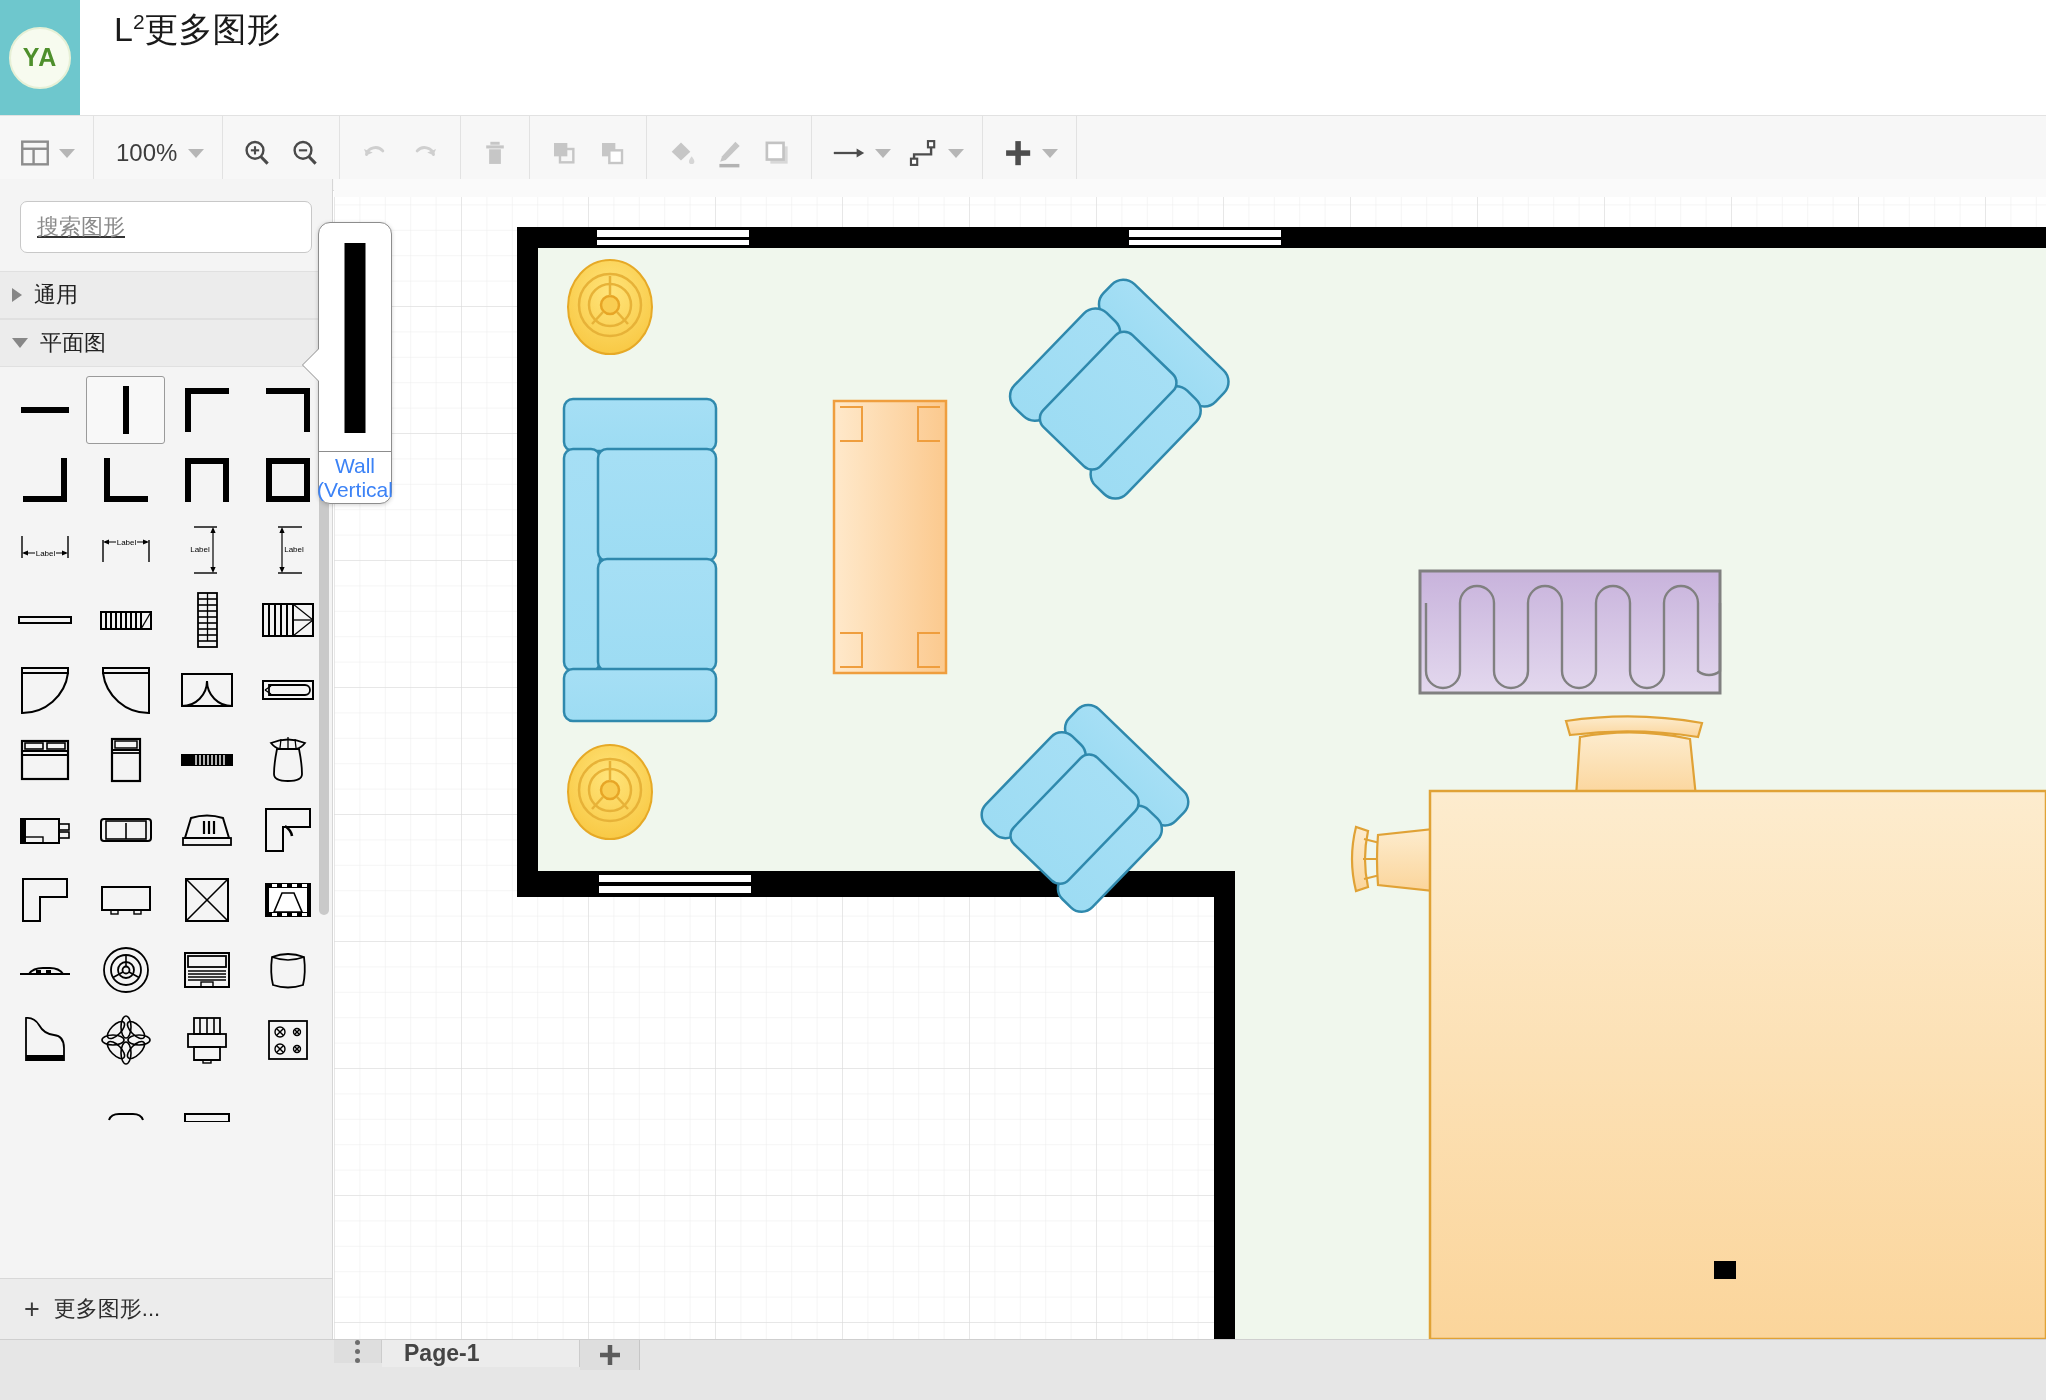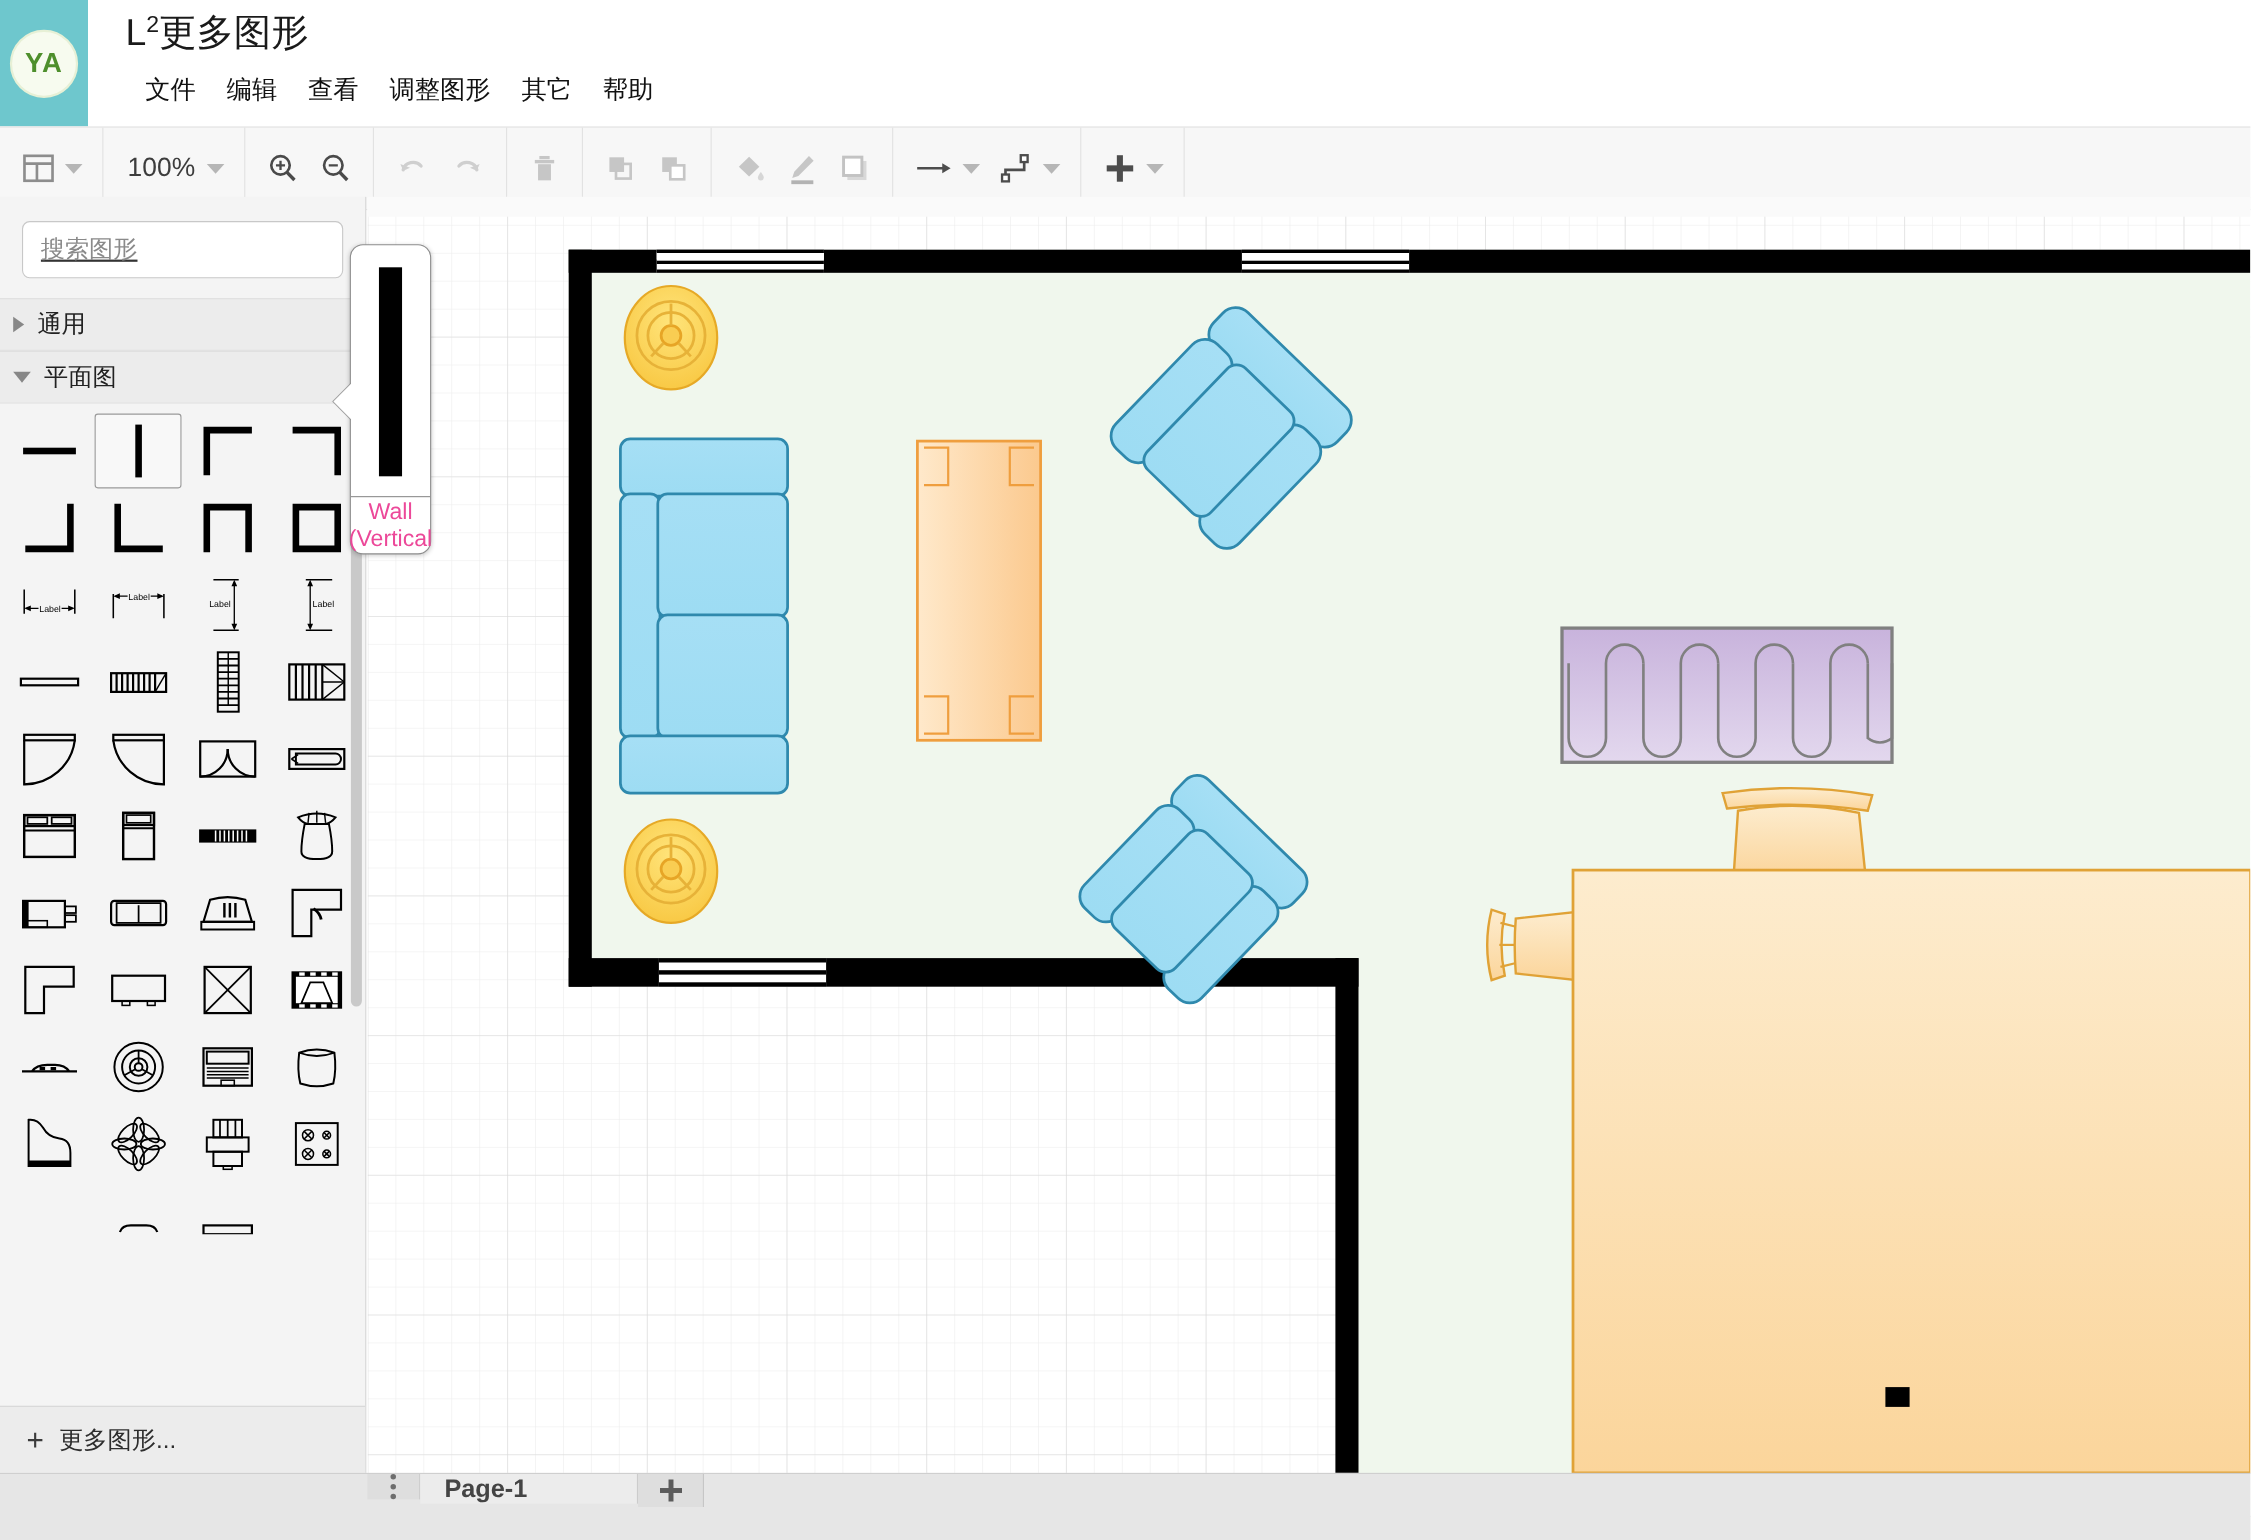--- a/index.html
+++ b/index.html
@@ -108,21 +108,21 @@
     z-index:40; box-shadow:0 1px 4px rgba(0,0,0,.18);
   }
   .shape-preview .pv-body { height:228px; position:relative; }
   .shape-preview .pv-bar {
     position:absolute; left:50%; transform:translateX(-50%);
     top:20px; width:21px; height:190px; background:#000;
   }
   .shape-preview .pv-label {
     border-top:1px solid #8d8d8d; height:53px;
     display:flex; flex-direction:column; align-items:center; justify-content:center;
-    font-size:21px; color:#ec4899; line-height:1.12; white-space:nowrap;
+    font-size:21px; color:#3b82f6; line-height:1.12; white-space:nowrap;
   }
   .pv-arrow {
     position:absolute; left:-16px; top:125px; width:0; height:0;
     border-top:17px solid transparent; border-bottom:17px solid transparent;
     border-right:17px solid #fff;
     filter: drop-shadow(-1px 0 0 #8d8d8d);
   }
 
   
   .canvas-wrap {
@@ -170,28 +170,20 @@
 <body>
 
 <div id="app">
 
   <div class="header">
     <div class="logo-tile">
       <div class="logo-circle">YA</div>
     </div>
     <div class="doc-title">
       <span>L</span><sup>2</sup><span>更多图形</span>
-    </div>
-    <div class="menubar">
-      <div class="menu-item">文件</div>
-      <div class="menu-item">编辑</div>
-      <div class="menu-item">查看</div>
-      <div class="menu-item">调整图形</div>
-      <div class="menu-item">其它</div>
-      <div class="menu-item">帮助</div>
     </div>
   </div>
 
   <div class="toolbar">
 
     <div class="tb-group">
       <div class="tb-btn">
         <svg class="ic" width="34" height="34" viewBox="0 0 24 24">
           <rect x="3" y="4" width="18" height="16" fill="none" stroke="#8d8d8d" stroke-width="1.7"></rect>
           <line x1="3" y1="9" x2="21" y2="9" stroke="#8d8d8d" stroke-width="1.7"></line>

